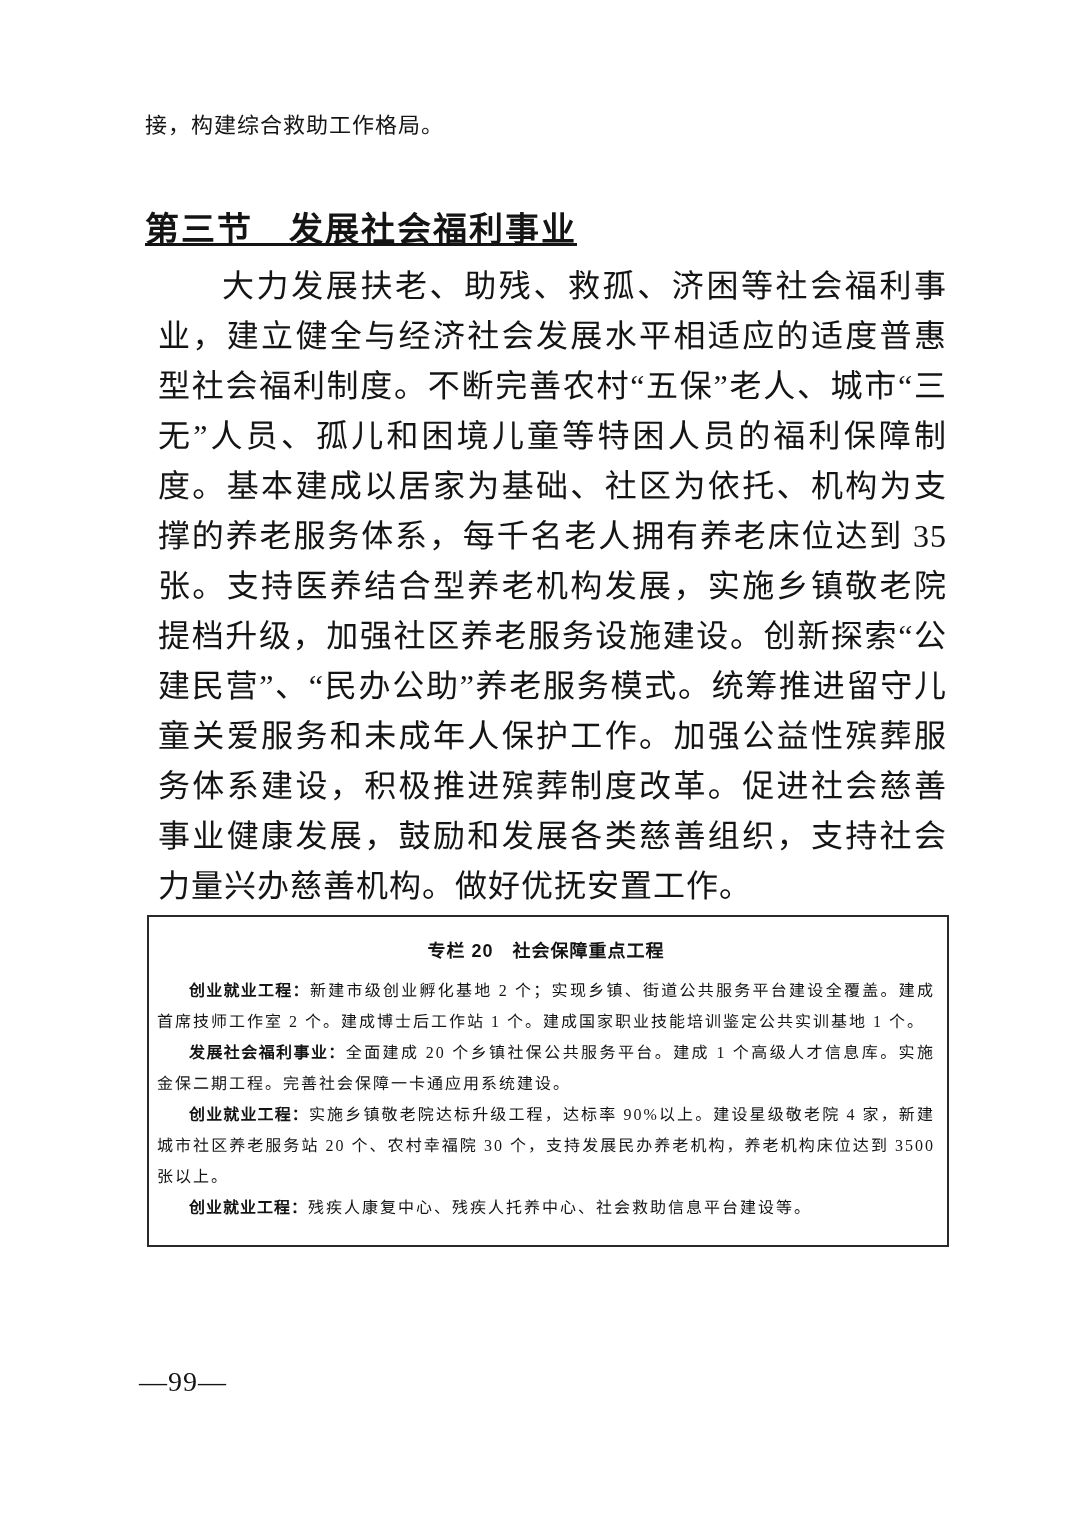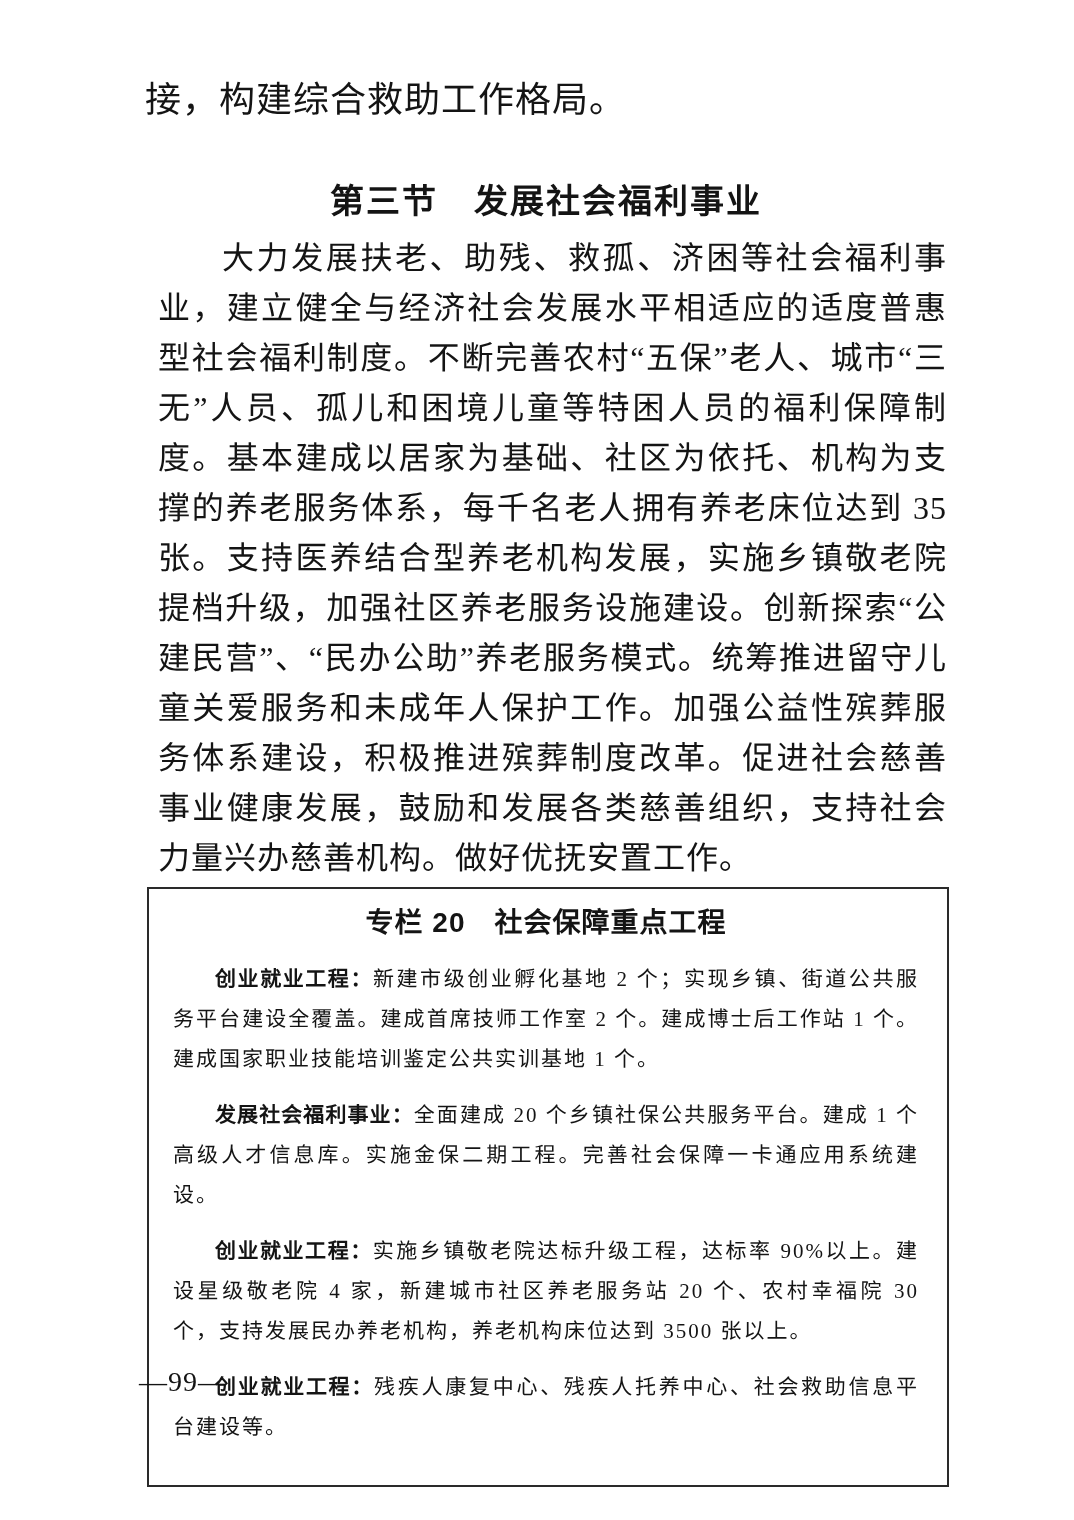--- a/index.html
+++ b/index.html
@@ -21,33 +21,35 @@
     height: 1520px;
     background: #ffffff;
   }
   .content {
     position: absolute;
     left: 145px;
     top: 0;
     width: 802px;
   }
   .continuation {
-    margin: 75px 0 0 0;
-    font-size: 36px;
+    margin: 103px 0 0 0;
+    font-size: 22px;
     line-height: 50px;
     text-align: justify;
     letter-spacing: 1px;
+    font-family: Liberation Mono, monospace;
   }
   .section-title {
     margin: 54px 0 0 0;
     font-size: 34px;
     font-weight: bold;
     line-height: 46px;
-    text-align: center;
+    text-align: left;
     letter-spacing: 2px;
+    text-decoration: underline;
   }
   .main-paragraph {
     margin: 8px 0 0 13px;
     font-size: 32px;
     line-height: 50px;
     text-align: justify;
     text-indent: 2em;
     letter-spacing: 1px;
   }
   .feature-box {
@@ -55,29 +57,29 @@
     margin: 4px 0 0 2px;
     width: 802px;
     border: 2px solid #2a2a2a;
     padding: 14px 12px 22px 8px;
     background: #ffffff;
   }
   .box-title {
     text-align: center;
     font-family: "Liberation Sans", "DejaVu Sans", sans-serif;
     font-weight: bold;
-    font-size: 28px;
+    font-size: 18px;
     line-height: 40px;
     letter-spacing: 1px;
     margin: 0 0 4px 0;
   }
   .box-item {
-    margin: 16px;
-    font-size: 21px;
-    line-height: 40px;
+    margin: 0;
+    font-size: 16px;
+    line-height: 31px;
     text-align: justify;
     text-indent: 2em;
     letter-spacing: 2px;
   }
   .box-item .lead {
     font-weight: bold;
     font-family: "Liberation Sans", "DejaVu Sans", sans-serif;
     letter-spacing: 1px;
   }
   .page-number {

